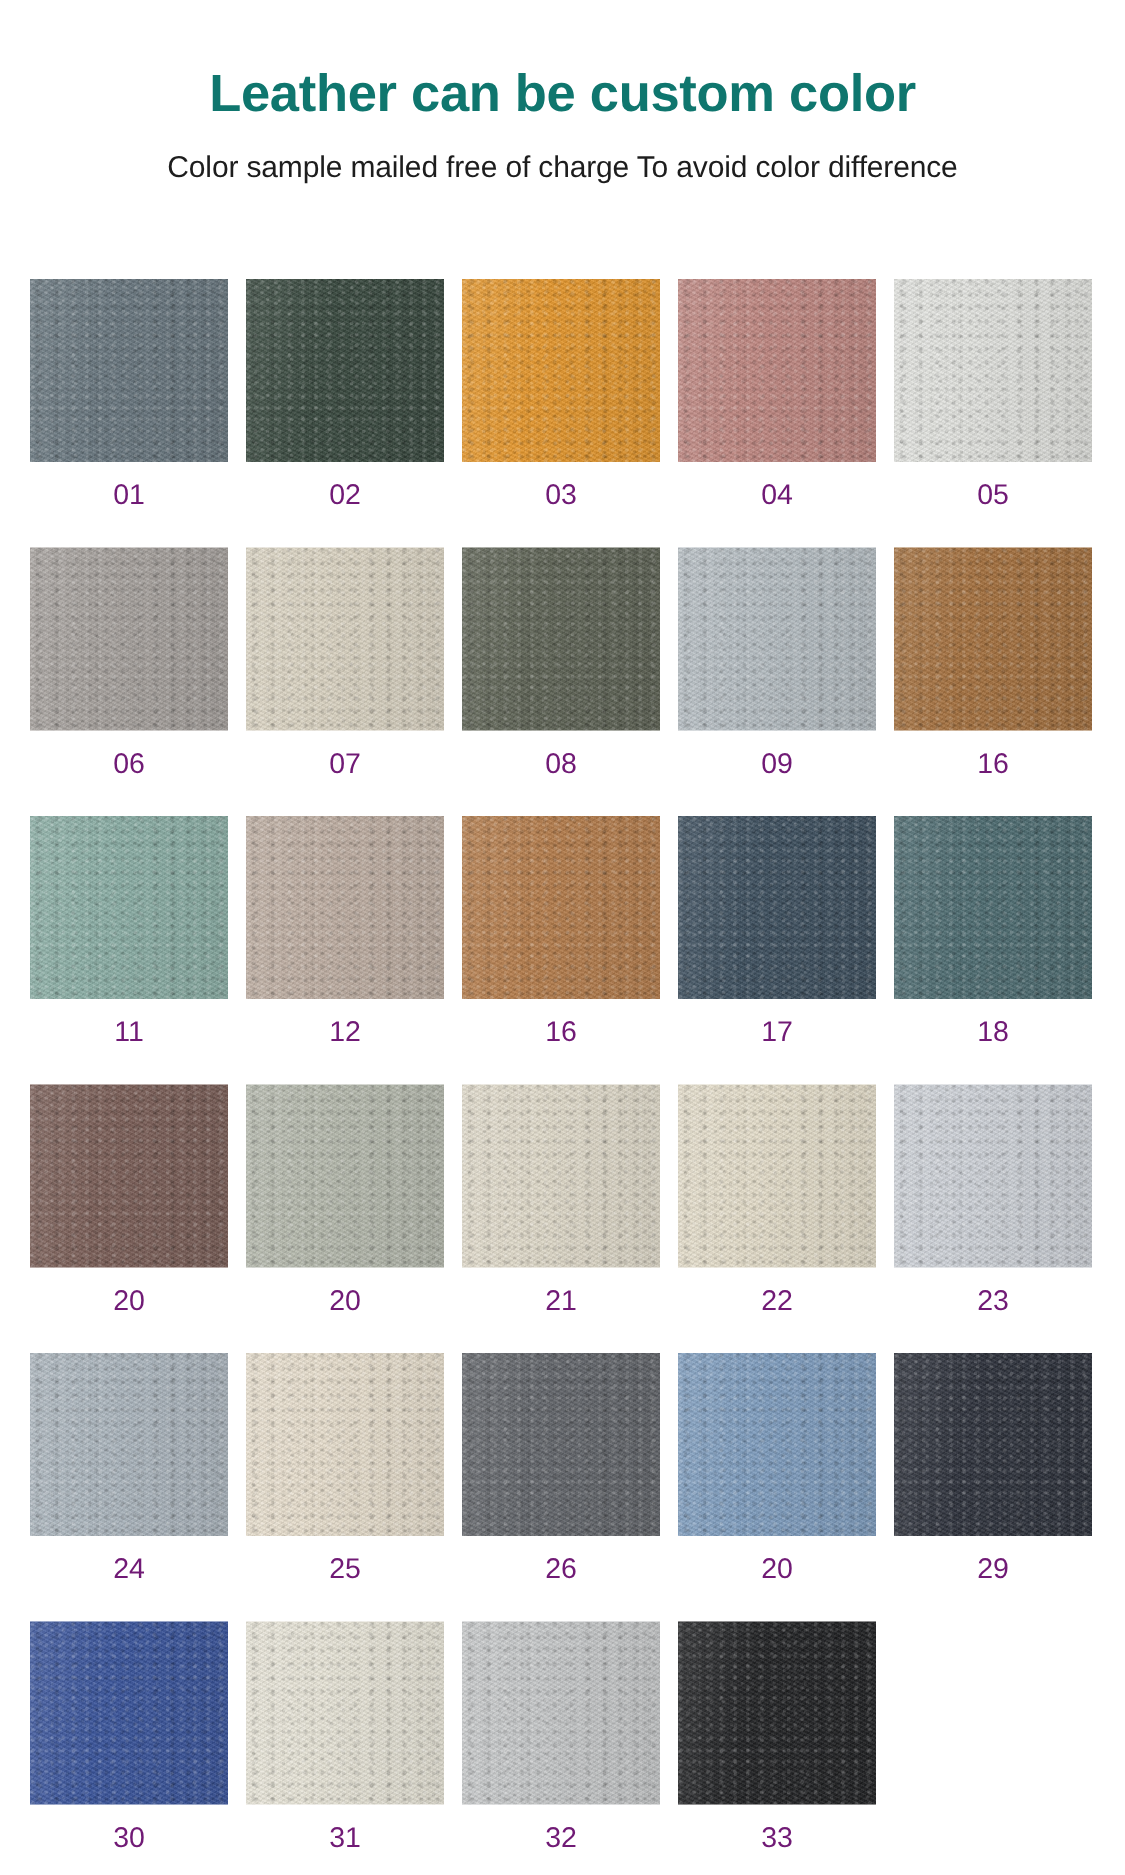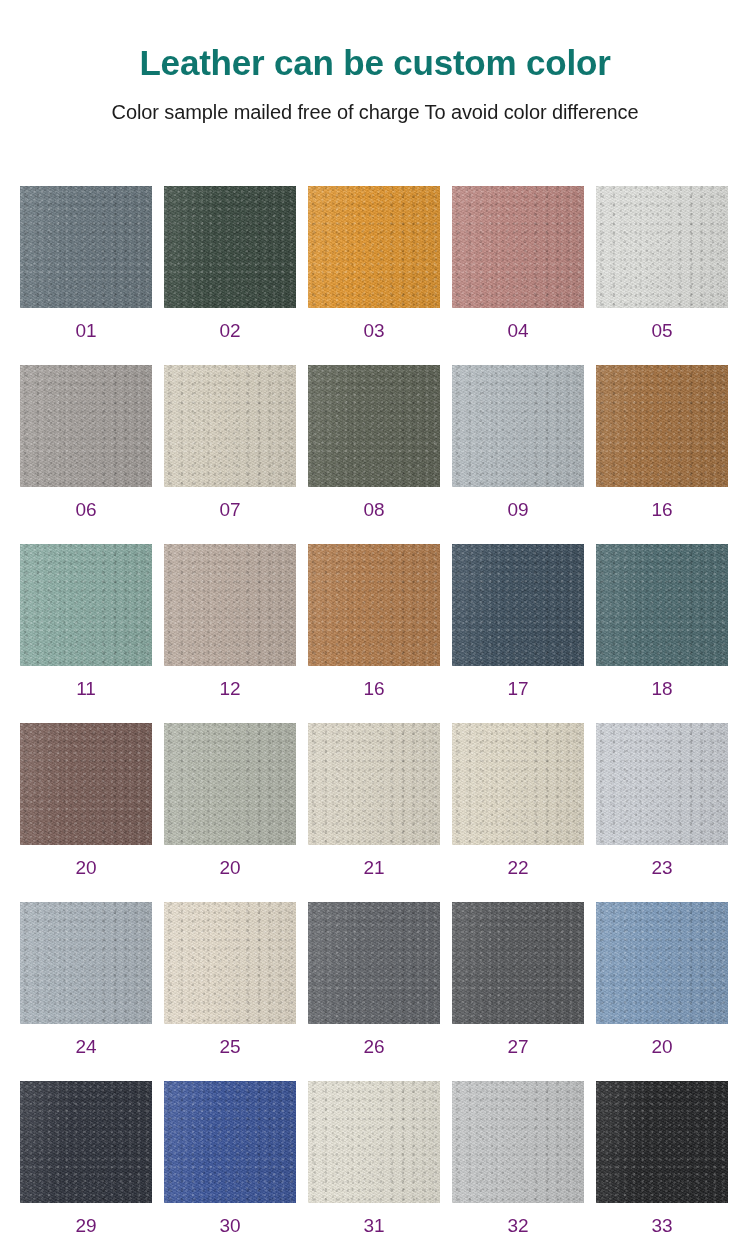--- a/index.html
+++ b/index.html
@@ -209,24 +209,20 @@
       </div>
       <div class="cell">
         <div class="swatch" style="background-color: rgb(229, 220, 203);"></div>
         <div class="label">25</div>
       </div>
       <div class="cell">
         <div class="swatch" style="background-color: rgb(98, 101, 106);"></div>
         <div class="label">26</div>
       </div>
       <div class="cell">
-        <div class="swatch" style="background-color: rgb(86, 88, 91);"></div>
-        <div class="label">27</div>
-      </div>
-      <div class="cell">
         <div class="swatch" style="background-color: rgb(126, 156, 189);"></div>
         <div class="label">20</div>
       </div>
       <div class="cell">
         <div class="swatch" style="background-color: rgb(46, 50, 60);"></div>
         <div class="label">29</div>
       </div>
       <div class="cell">
         <div class="swatch" style="background-color: rgb(58, 84, 154);"></div>
         <div class="label">30</div>

